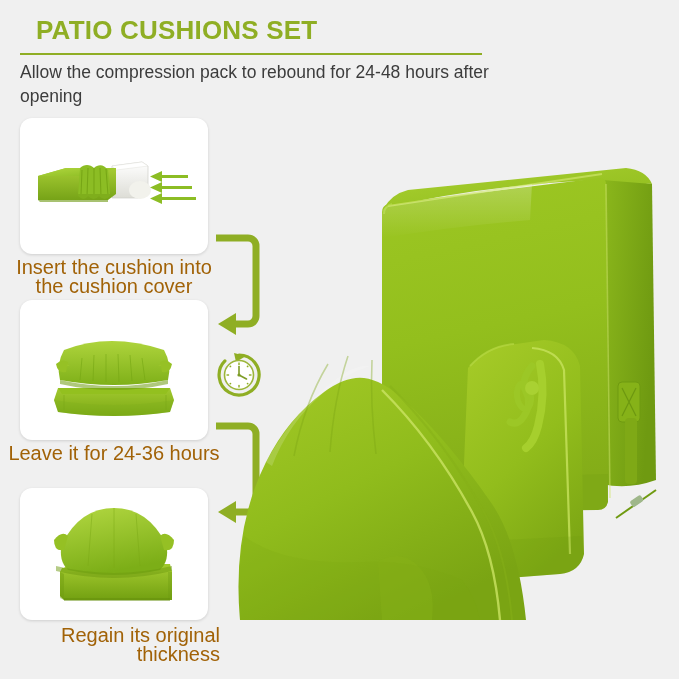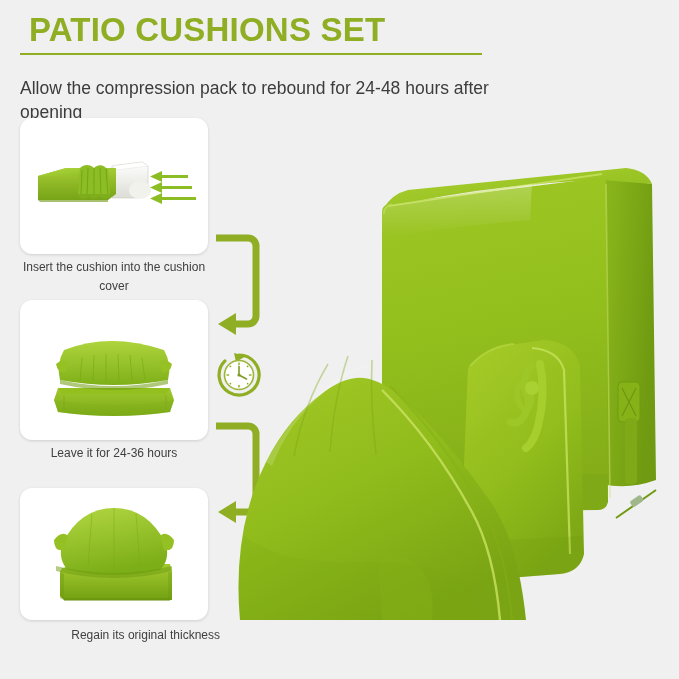--- a/index.html
+++ b/index.html
@@ -6,47 +6,47 @@
   body{
     width:679px;height:679px;overflow:hidden;position:relative;
     background:#f0f0f0;
     font-family:"Liberation Sans", sans-serif;
     -webkit-font-smoothing:antialiased;
   }
   #root{position:absolute;inset:0;}
 
   
   .title{
-    position:absolute;left:29px;top:8px;width:470px;
-    font-size:33px;font-weight:bold;letter-spacing:.2px;
+    position:absolute;left:36px;top:8px;width:470px;
+    font-size:26px;font-weight:bold;letter-spacing:.2px;
     color:#8fae24;line-height:44px;white-space:nowrap;
   }
   .title-rule{
     position:absolute;left:20px;top:53px;width:462px;height:2px;
     background:#8fae24;
   }
   .subtitle{
     position:absolute;left:20px;top:60px;width:470px;
-    font-size:17.5px;line-height:24px;color:#3c3c3c;margin-top:16px;
+    font-size:17.5px;line-height:24px;color:#3c3c3c;
   }
 
   
   .card{
     position:absolute;left:20px;width:188px;height:136px;
     background:#ffffff;border-radius:12px;
     box-shadow:0 1px 3px rgba(0,0,0,.14);
     overflow:hidden;
   }
   #card1{top:118px;}
   #card2{top:300px;height:140px;}
   #card3{top:488px;height:132px;}
 
   .caption{
     position:absolute;left:8px;width:212px;text-align:center;
-    font-size:12px;line-height:19px;color:#404040;
+    font-size:20px;line-height:19px;color:#a16207;
   }
   #cap1{top:258px;}
   #cap2{top:444px;}
   #cap3{top:626px;text-align:right;}
 
   
   .conn{position:absolute;width:62px;}
   #conn1{left:212px;top:232px;height:104px;}
   #conn2{left:212px;top:420px;height:104px;}
 

